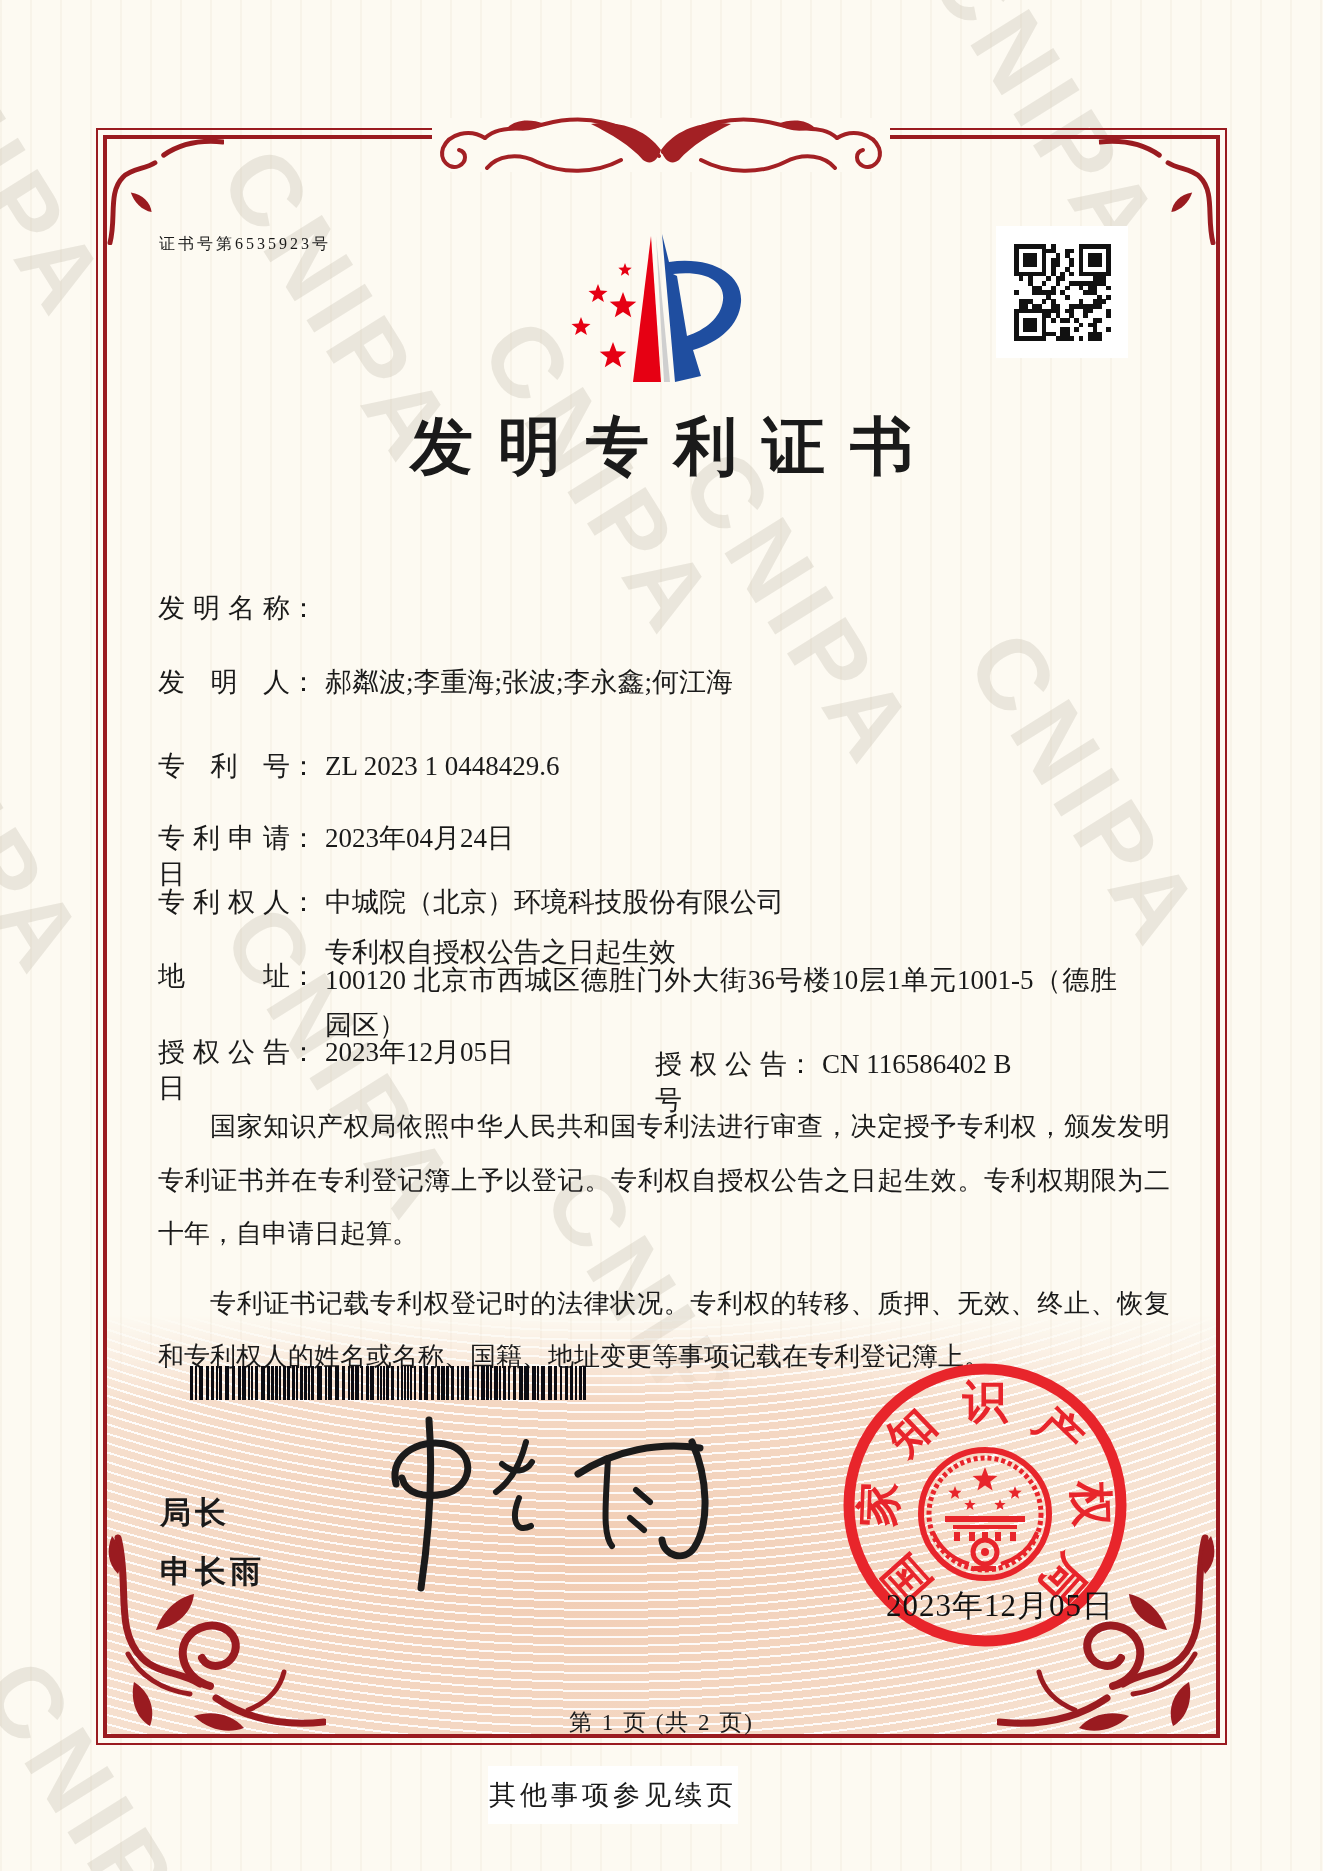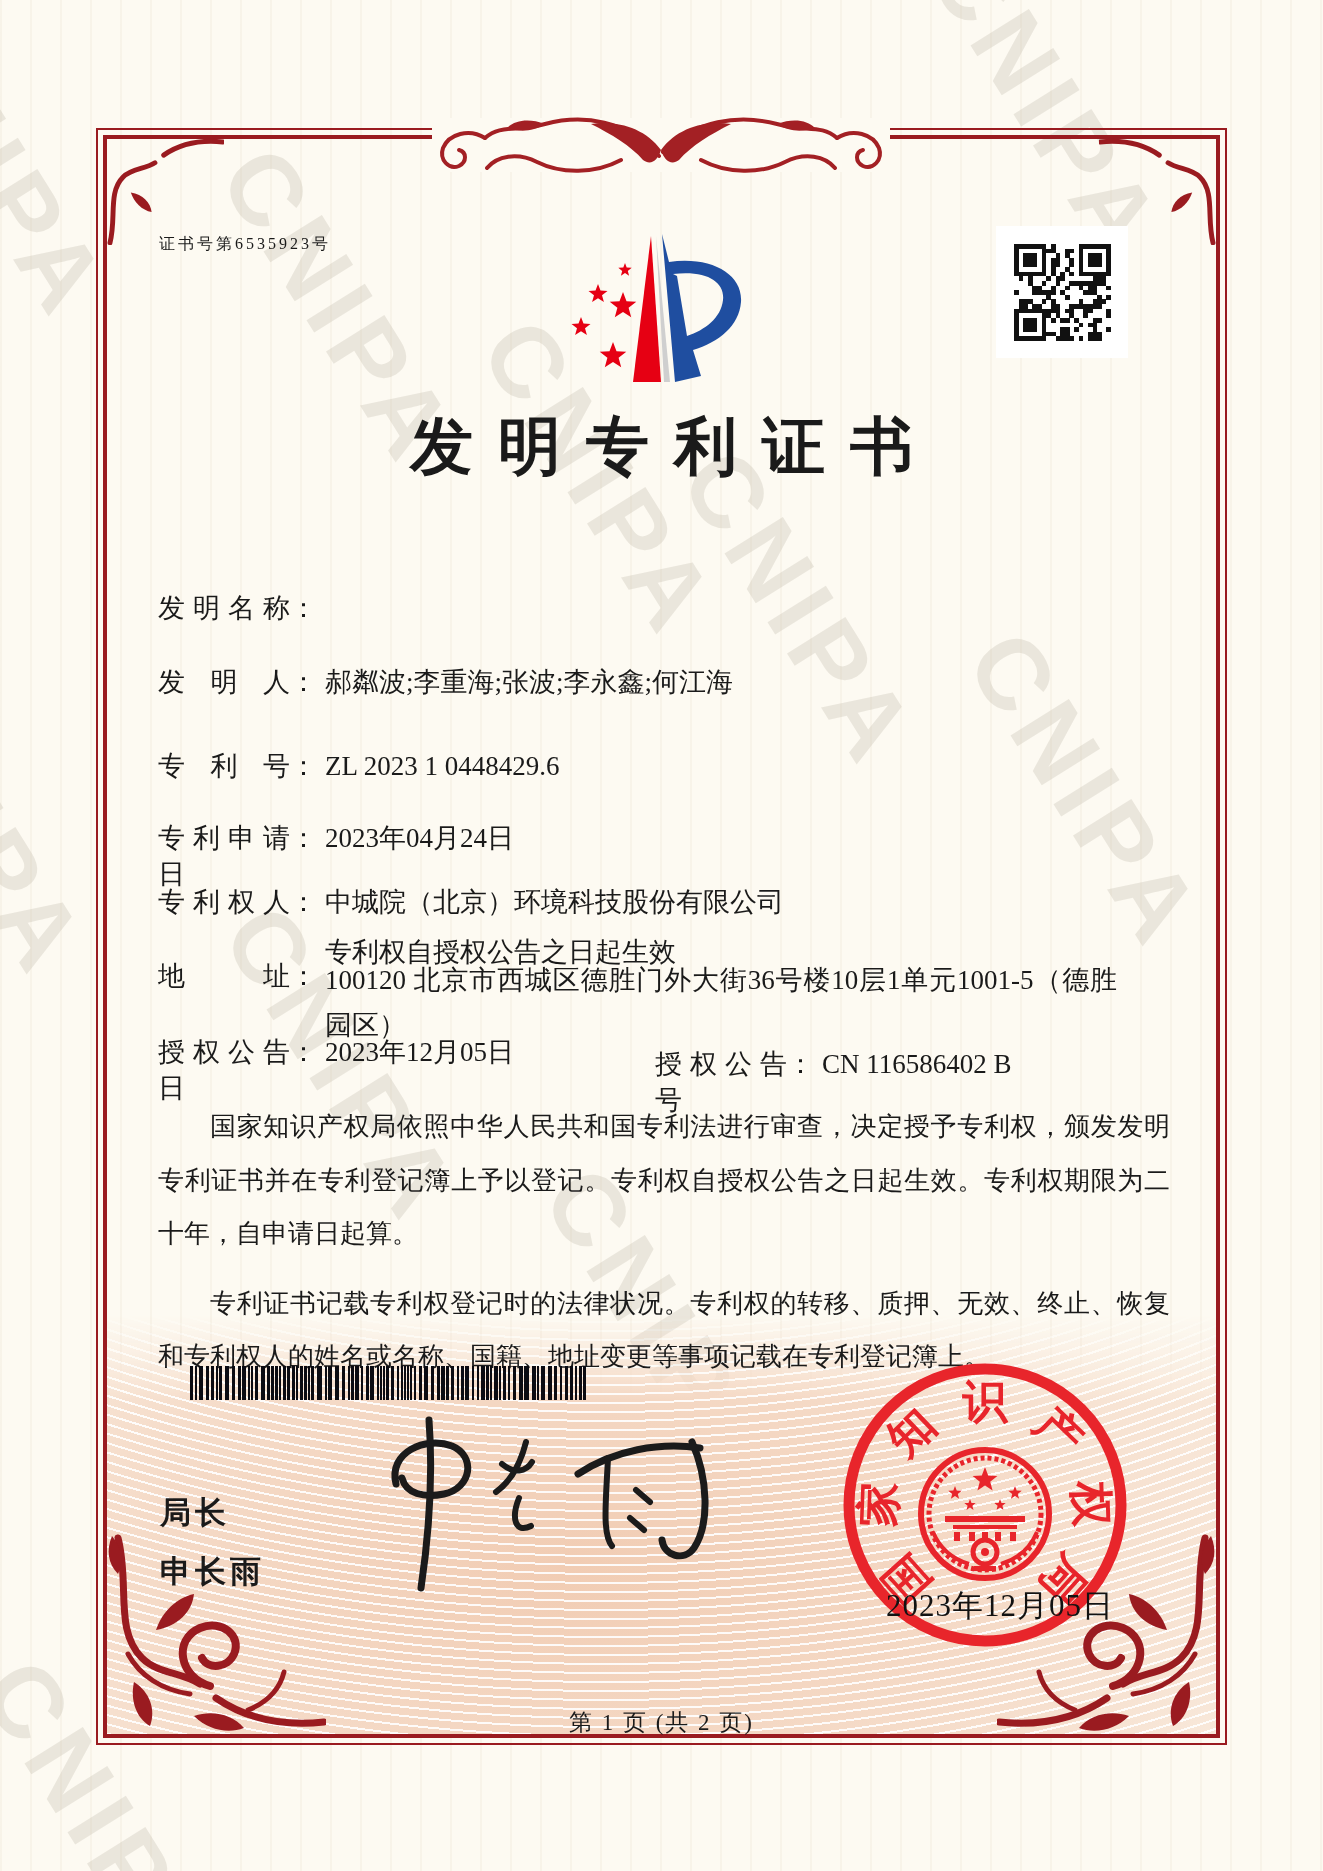--- a/index.html
+++ b/index.html
@@ -572,14 +572,15 @@
         <circle cy="38" r="4" stroke="none"></circle>
         <path d="M-52,18 Q-42,42 -16,50" fill="none" stroke-width="4"></path>
         <path d="M52,18 Q42,42 16,50" fill="none" stroke-width="4"></path>
         <rect x="-11" y="52" width="22" height="5" stroke="none"></rect>
       </g>
     </svg>
   </div>
   <div class="seal-date">2023年12月05日</div>
 
   <div class="pagenum">第 1 页 (共 2 页)</div>
+  <div class="contbox">其他事项参见续页</div>
 
 </div>
 
 </body></html>

